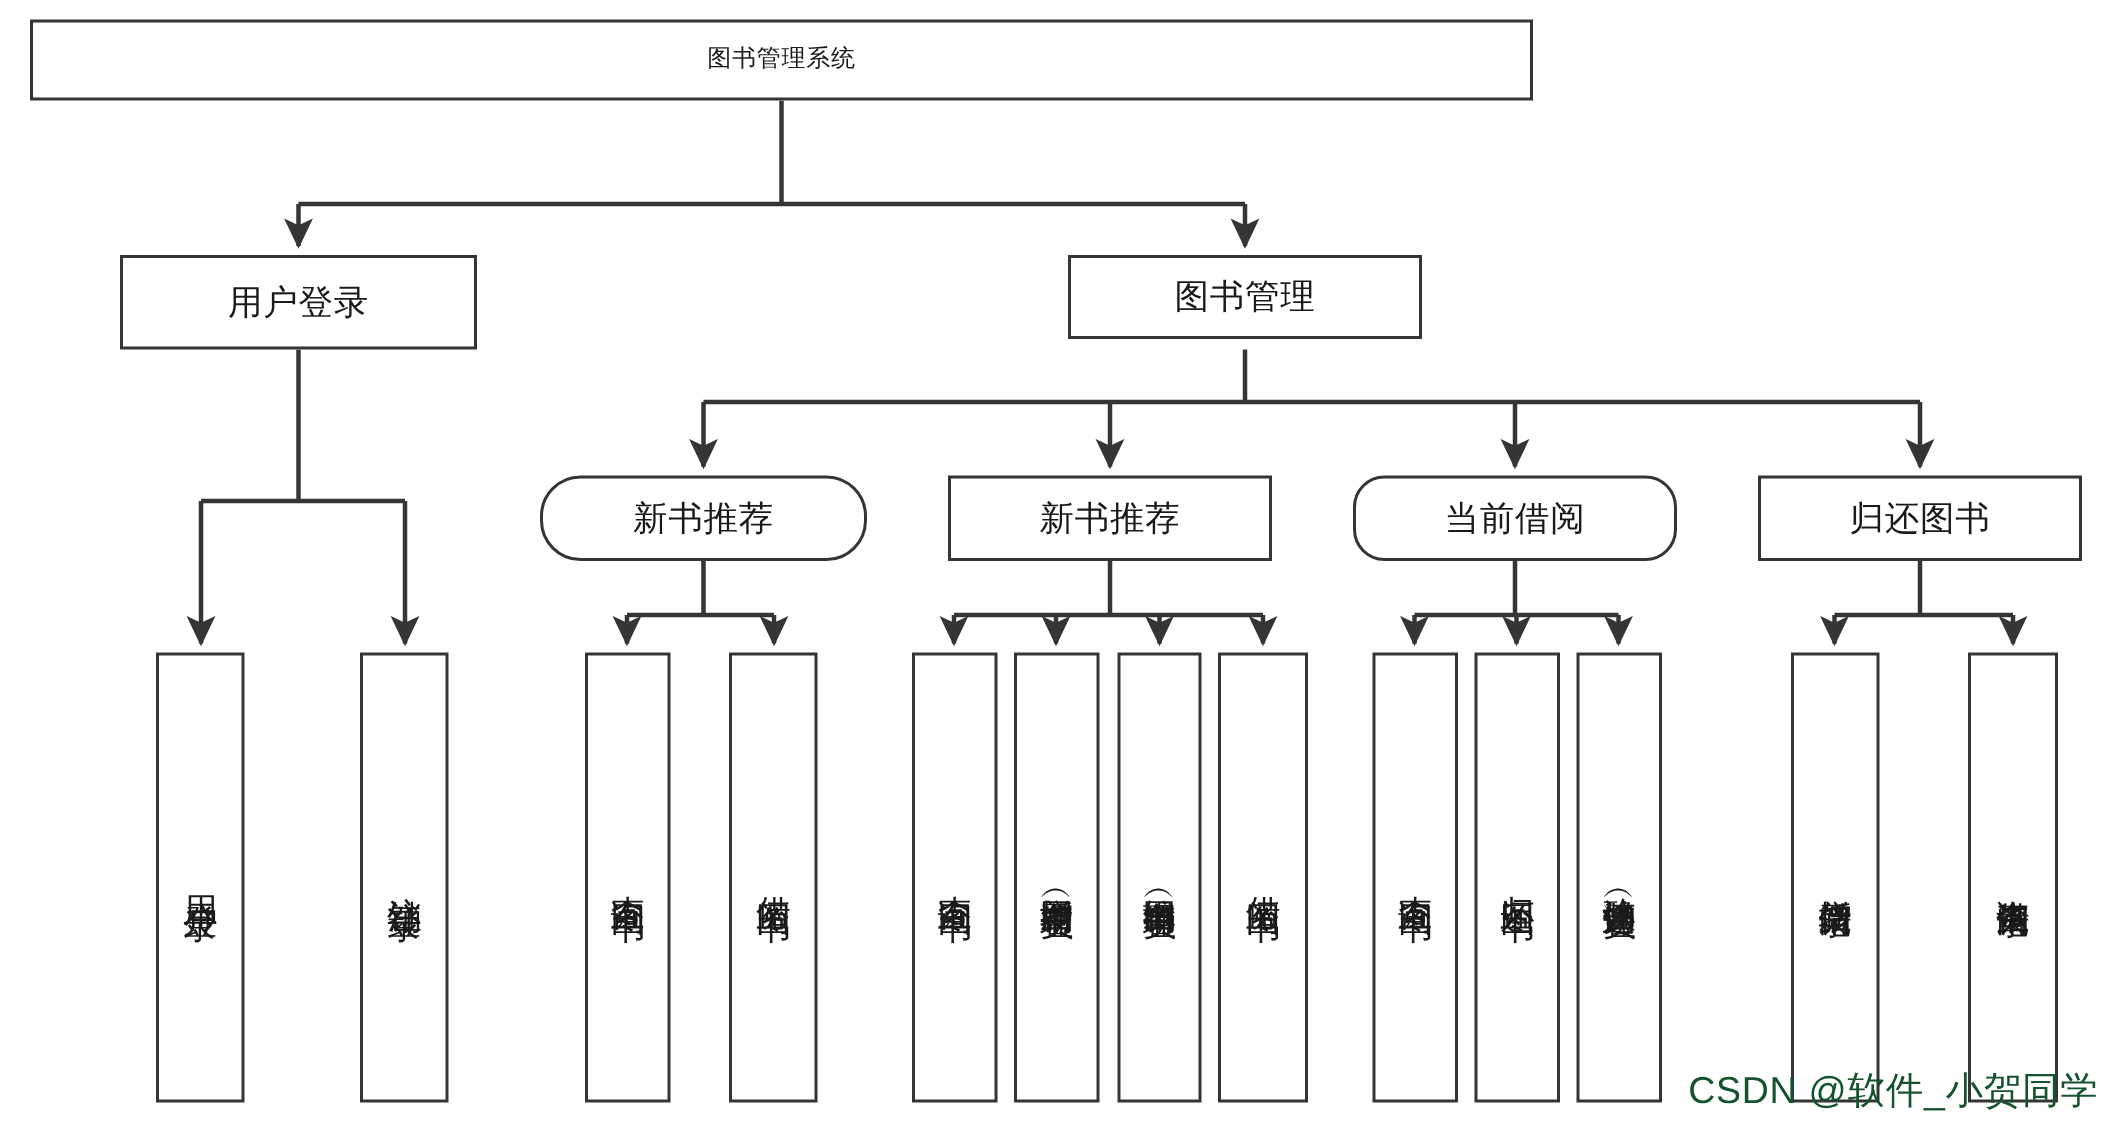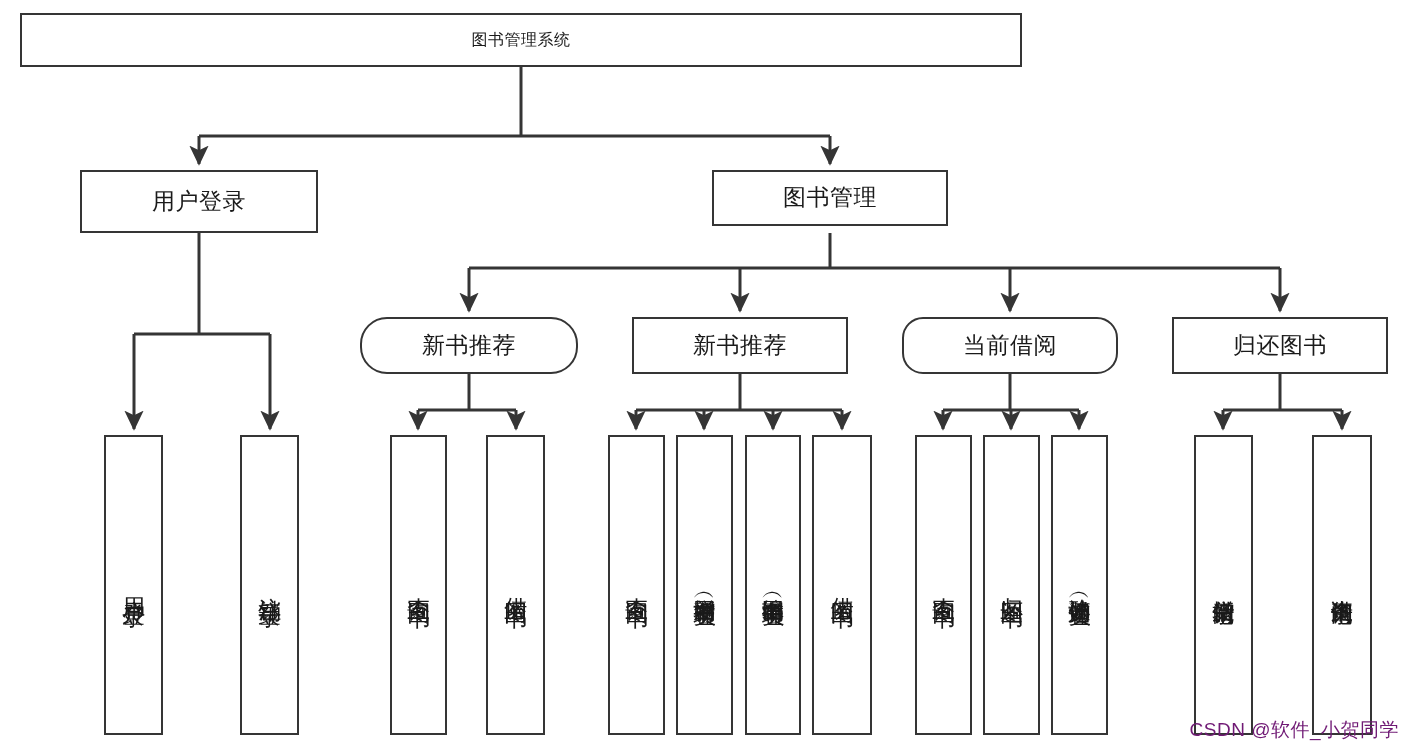--- a/index.html
+++ b/index.html
@@ -52,22 +52,22 @@
     letter-spacing: 1px;
     font-size: 22px;
   }
   #root-node {
     font-size: 16px;
   }
   #watermark {
     position: absolute;
     right: 6px;
     bottom: 4px;
-    font-size: 19px;
-    color: #701a75;
+    font-size: 25px;
+    color: #14532d;
     letter-spacing: 0.5px;
     white-space: nowrap;
   }
 </style>
 </head>
 <body>
 
 <div id="canvas">
 
   <svg id="wires" viewBox="0 0 1405 747" width="1405" height="747">

